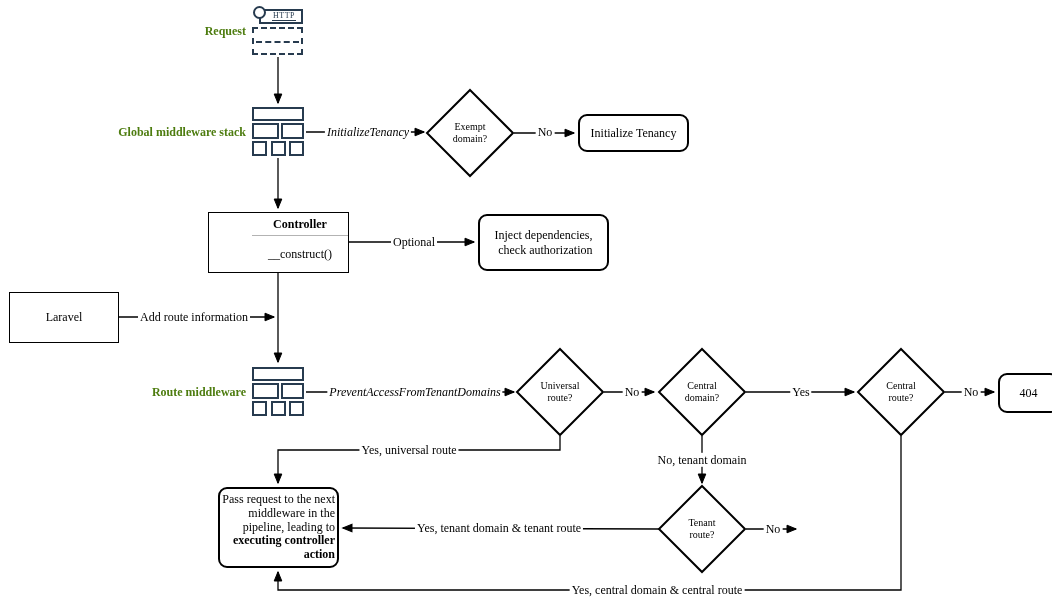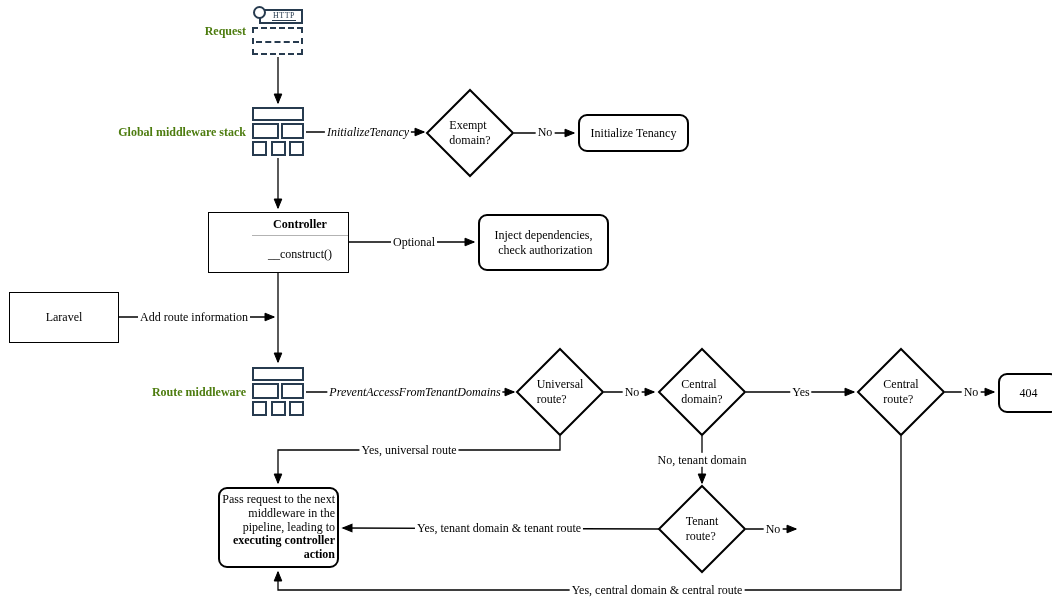--- a/index.html
+++ b/index.html
@@ -21,21 +21,21 @@
     display:flex;align-items:center;justify-content:center;text-align:center;font-size:12px;
   }
   
   .umlbox{z-index:2;background:#fff;border:1px solid #000;display:flex;flex-direction:column;padding-left:43px;}
   .umlbox .hd{height:22px;display:flex;align-items:center;justify-content:center;
     font-weight:bold;font-size:12px;border-bottom:1px solid #b3b3b3;}
   .umlbox .bd{flex:1;display:flex;align-items:center;justify-content:center;font-size:12px;}
   
   .dtext{
     z-index:2;width:84px;height:34px;display:flex;align-items:center;justify-content:center;
-    text-align:left;font-size:12px;line-height:1.25;white-space:pre-line;
+    text-align:center;font-size:10px;line-height:1.25;white-space:pre-line;
   }
   
   .elabel{
     z-index:3;transform:translate(-50%,-50%);background:#fff;padding:0 2px;
     font-size:12px;white-space:nowrap;line-height:1.2;
   }
   .elabel.it{font-style:italic;}
   
   .nlabel{z-index:2;font-size:12px;font-weight:bold;color:#4d7c0f;text-align:right;white-space:nowrap;}
   

